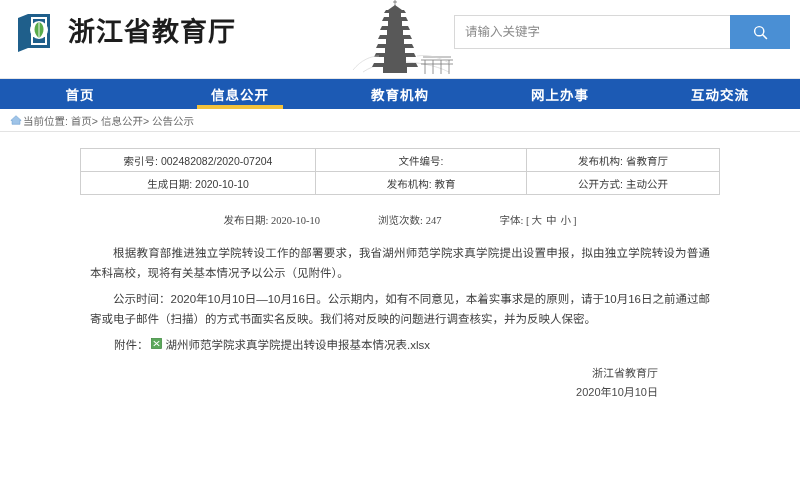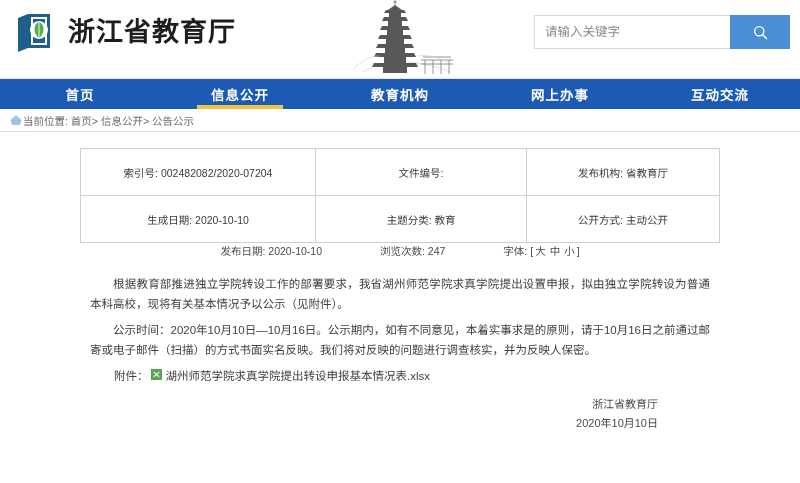--- a/index.html
+++ b/index.html
@@ -55,21 +55,21 @@
     height: 80px;
     opacity: 0.92;
   }
 
   .search-box {
     position: absolute;
     right: 10px;
     top: 15px;
     display: flex;
     align-items: stretch;
-    width: 256px;
+    width: 336px;
     height: 34px;
   }
   .search-input {
     flex: 1 1 auto;
     border: 1px solid #d8d8d8;
     border-right: none;
     background: #fff;
     font-size: 12.5px;
     font-family: "Liberation Sans", "DejaVu Sans", sans-serif;
     color: #555;
@@ -152,21 +152,21 @@
     border: 1px solid #b9b9b9;
     table-layout: fixed;
   }
   .info-table td {
     border: 1px solid #cfcfcf;
     height: 22px;
     font-size: 10.5px;
     color: #3a3a3a;
     text-align: center;
     vertical-align: middle;
-    padding: 12px 6px;
+    padding: 0 6px;
     white-space: nowrap;
     overflow: hidden;
   }
   .info-table td.c1 { width: 37%; }
   .info-table td.c2 { width: 33%; }
   .info-table td.c3 { width: 30%; }
 
   .doc-title {
     text-align: center;
     font-size: 17px;
@@ -174,22 +174,24 @@
     color: #3c3c3c;
     margin: 22px 0 0;
     letter-spacing: 0.5px;
     line-height: 1.3;
   }
 
   .doc-meta {
     display: flex;
     justify-content: center;
     gap: 58px;
+    margin-top: 17px;
     font-size: 10.5px;
     color: #4a4a4a;
+    font-family: Liberation Serif, serif;
   }
   .meta-item { white-space: nowrap; }
   .font-sizes { white-space: nowrap; }
   .font-sizes .fs { cursor: pointer; margin: 0 2px; }
 
   .doc-body {
     margin-top: 16px;
     padding: 0 10px;
   }
   .doc-body p {
@@ -323,21 +325,21 @@
 
   <table class="info-table">
     <tbody>
       <tr>
         <td class="c1">索引号: 002482082/2020-07204</td>
         <td class="c2">文件编号:</td>
         <td class="c3">发布机构: 省教育厅</td>
       </tr>
       <tr>
         <td class="c1">生成日期: 2020-10-10</td>
-        <td class="c2">主题分类: 教育</td>
+        <td class="c2">发布机构: 教育</td>
         <td class="c3">公开方式: 主动公开</td>
       </tr>
     </tbody>
   </table>
 
 
   <div class="doc-meta">
     <span class="meta-item">发布日期: 2020-10-10</span>
     <span class="meta-item">浏览次数: 247</span>
     <span class="font-sizes"><span>字体:</span>&nbsp;<span>[</span><span class="fs">大</span><span class="fs">中</span><span class="fs">小</span><span>]</span></span>

